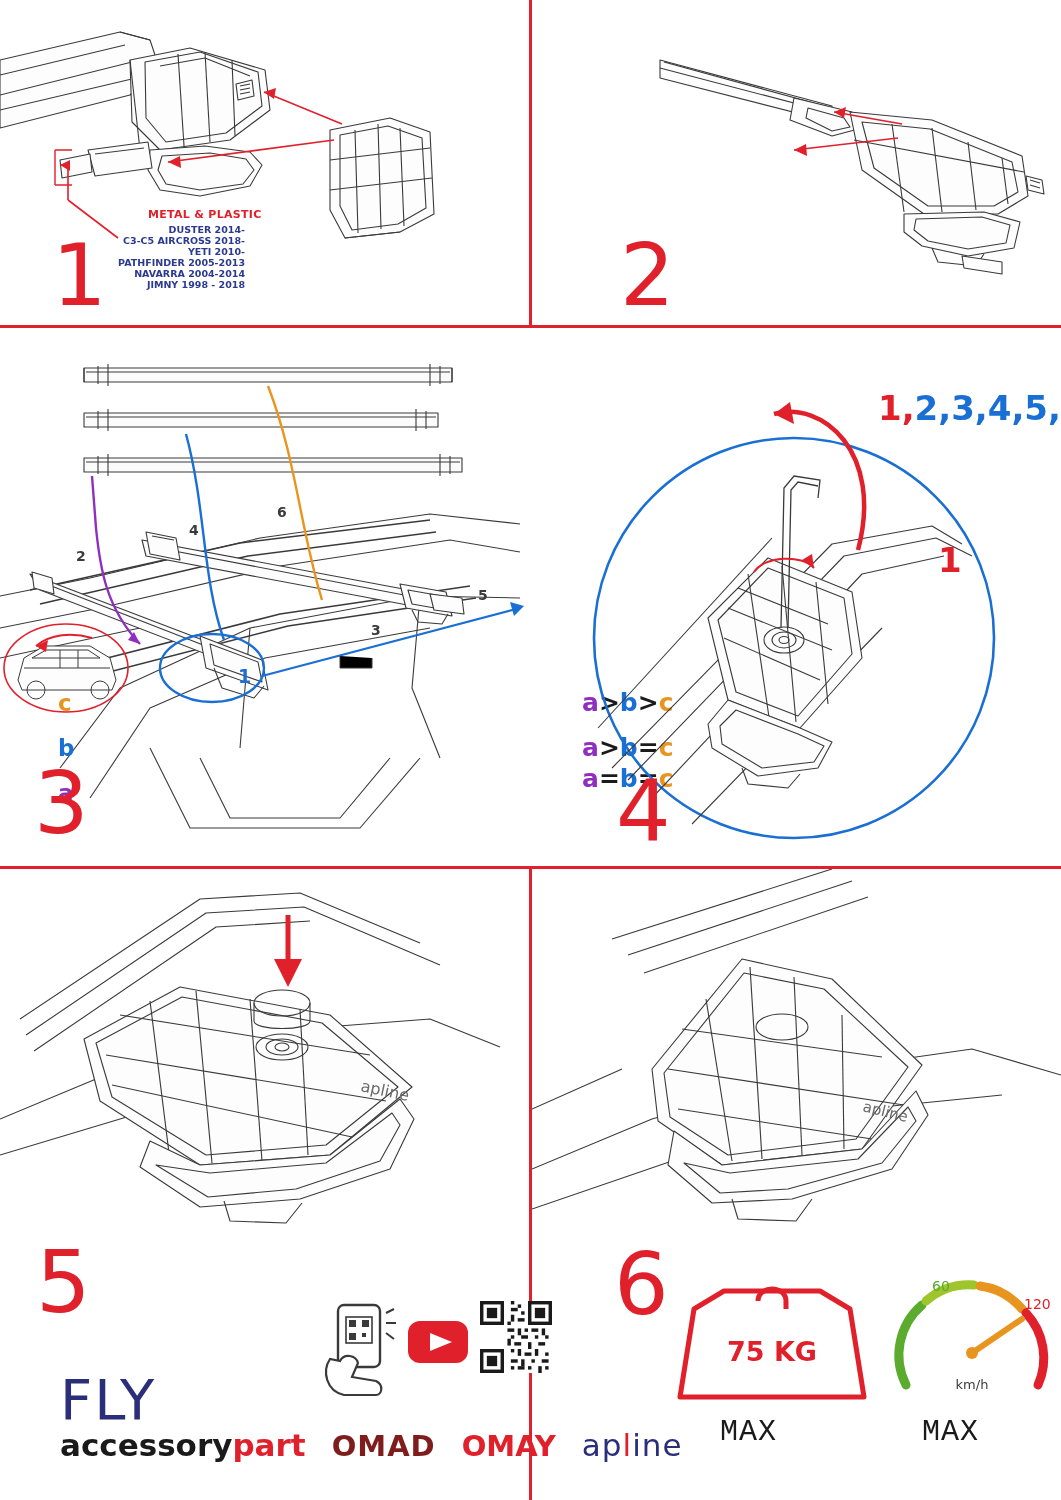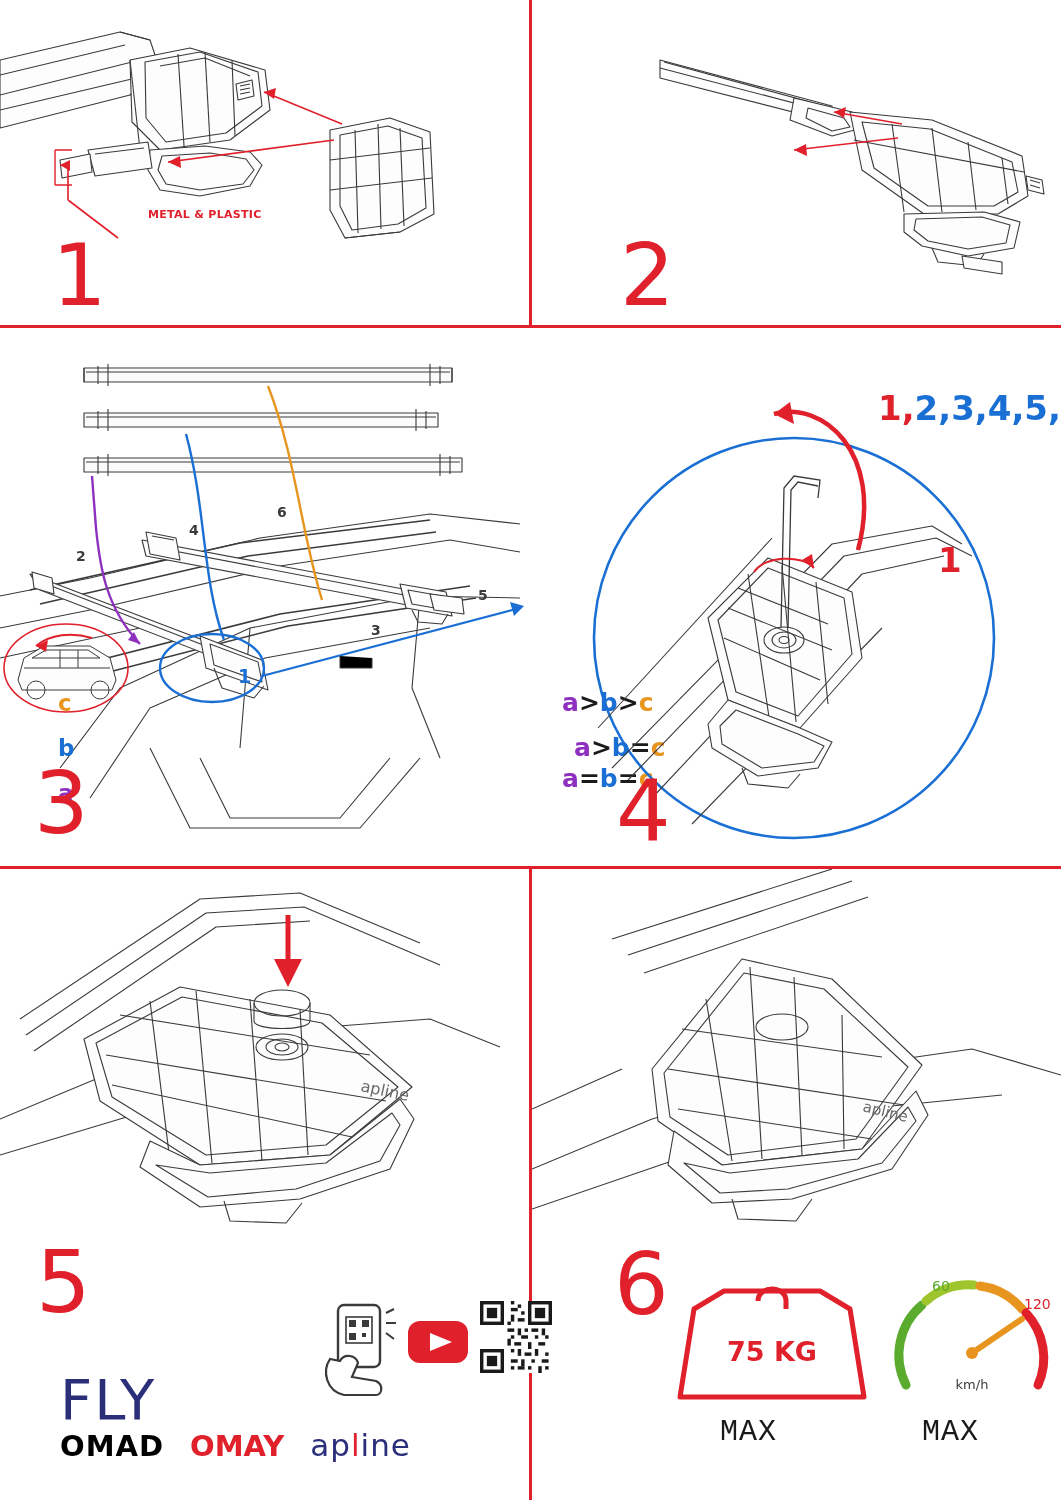--- a/index.html
+++ b/index.html
@@ -6,35 +6,35 @@
   body{width:1061px;height:1500px;position:relative;font-family:"Liberation Sans",sans-serif;overflow:hidden;}
   .sheet{position:absolute;inset:0;}
   .hline{position:absolute;left:0;width:1061px;height:3px;background:#e0202b;}
   .vline{position:absolute;width:3px;background:#e0202b;}
   .panel{position:absolute;}
   .stepnum{position:absolute;font-family:"DejaVu Sans",sans-serif;color:#e0202b;font-weight:400;line-height:1;}
   .big{font-size:86px;}
   .svgwrap{position:absolute;left:0;top:0;}
   .metal-title{position:absolute;color:#e0202b;font-size:11px;font-weight:bold;font-family:"DejaVu Sans",sans-serif;letter-spacing:.3px;}
   .metal-list{position:absolute;color:#2b3a8f;font-size:9.5px;font-weight:bold;font-family:"DejaVu Sans",sans-serif;text-align:right;line-height:11px;}
-  .abc{position:absolute;font-family:"DejaVu Sans",sans-serif;font-size:25px;font-weight:bold;}
+  .abc{position:absolute;font-family:"DejaVu Sans",sans-serif;font-size:25px;font-weight:bold;margin-left:20px;}
   .abc .a{color:#8e2fbf;}
   .abc .b{color:#1a6fd4;}
   .abc .c{color:#e8951f;}
   .abc .op{color:#1a1a1a;}
   .barlabel{position:absolute;font-family:"DejaVu Sans",sans-serif;font-size:23px;font-weight:bold;}
   .seq{position:absolute;font-family:"DejaVu Sans",sans-serif;font-size:34px;font-weight:bold;color:#1a6fd4;white-space:nowrap;}
   .seq .r{color:#e0202b;}
   .callout{position:absolute;font-family:"DejaVu Sans",sans-serif;font-weight:bold;}
   .brandrow{position:absolute;display:flex;align-items:flex-end;gap:26px;}
   .fly{font-family:"DejaVu Sans",sans-serif;font-size:56px;letter-spacing:2px;color:#2b2f7a;font-weight:500;}
   .accessorypart{font-family:"DejaVu Sans",sans-serif;font-size:31px;font-weight:bold;}
   .accessorypart .dark{color:#1a1a1a;}
   .accessorypart .red{color:#e0202b;}
-  .omad{font-family:"DejaVu Sans",sans-serif;font-size:29px;font-weight:bold;color:#000000;letter-spacing:1px;}
+  .omad{font-family:"DejaVu Sans",sans-serif;font-size:29px;font-weight:bold;color:#7f1d1d;letter-spacing:1px;}
   .omay{font-family:"DejaVu Sans",sans-serif;font-size:29px;font-weight:bold;color:#e0202b;letter-spacing:0px;}
   .apline{font-family:"DejaVu Sans",sans-serif;font-size:31px;color:#2b2f7a;letter-spacing:1px;}
   .apline .l{color:#e0202b;}
   .maxlabel{position:absolute;font-family:Liberation Mono, monospace;font-size:30px;color:#1a1a1a;letter-spacing:1px;}
   .kgtext{font-family:"DejaVu Sans",sans-serif;font-size:27px;font-weight:bold;fill:#e0202b;}
   .qr{position:absolute;}
 </style>
 </head>
 <body>
 
@@ -90,20 +90,28 @@
         <path d="M334 140 L168 162"></path>
         <path d="M68 200 L68 165 L60 165"></path>
         <path d="M68 200 L118 238"></path>
       </g>
       <polygon points="264,92 276,88 274,99" fill="#e0202b"></polygon>
       <polygon points="168,162 180,156 181,168" fill="#e0202b"></polygon>
       <polygon points="60,165 70,160 70,171" fill="#e0202b"></polygon>
       <path d="M55 150 L55 185 M55 150 L72 150 M55 185 L72 185" stroke="#e0202b" stroke-width="1.4" fill="none"></path>
     </svg>
     <div class="metal-title" style="left:148px;top:208px;">METAL &amp; PLASTIC</div>
+    <div class="metal-list" style="left:100px;top:224px;width:145px;">
+      <div>DUSTER 2014-</div>
+      <div>C3-C5 AIRCROSS 2018-</div>
+      <div>YETI 2010-</div>
+      <div>PATHFINDER 2005-2013</div>
+      <div>NAVARRA 2004-2014</div>
+      <div>JIMNY 1998 - 2018</div>
+    </div>
     <div class="stepnum big" style="left:52px;top:232px;">1</div>
   </div>
 
   <div class="panel" style="left:532px;top:0;width:529px;height:325px;">
     <svg class="svgwrap" width="529" height="325" viewBox="0 0 529 325">
       <g fill="none" stroke="#3a3a3a" stroke-width="1.1" stroke-linejoin="round">
 
         <path d="M128 60 L300 106 L300 122 L128 78 Z" fill="#fdfdfd"></path>
         <path d="M128 68 L300 113"></path>
         <path d="M132 62 L300 108"></path>
@@ -213,21 +221,21 @@
       <polygon points="36,318 48,312 46,324" fill="#e0202b"></polygon>
     </svg>
 
     <div class="barlabel" style="left:58px;top:362px;color:#e8951f;">c</div>
     <div class="barlabel" style="left:58px;top:407px;color:#1a6fd4;">b</div>
     <div class="barlabel" style="left:58px;top:452px;color:#8e2fbf;">a</div>
 
     <div class="abc" style="left:562px;top:360px;">
       <span class="a">a</span><span class="op">&gt;</span><span class="b">b</span><span class="op">&gt;</span><span class="c">c</span>
     </div>
-    <div class="abc" style="left:574px;top:405px;">
+    <div class="abc" style="left:562px;top:405px;">
       <span class="a">a</span><span class="op">&gt;</span><span class="b">b</span><span class="op">=</span><span class="c">c</span>
     </div>
     <div class="abc" style="left:562px;top:436px;">
       <span class="a">a</span><span class="op">=</span><span class="b">b</span><span class="op">=</span><span class="c">c</span>
     </div>
 
     <div class="callout" style="left:238px;top:337px;font-size:19px;color:#1a6fd4;">1</div>
     <div class="callout" style="left:76px;top:220px;font-size:14px;color:#3a3a3a;">2</div>
     <div class="callout" style="left:371px;top:294px;font-size:14px;color:#3a3a3a;">3</div>
     <div class="callout" style="left:189px;top:194px;font-size:14px;color:#3a3a3a;">4</div>
@@ -389,20 +397,21 @@
             <rect x="11" y="19" width="2" height="1"></rect>
             <rect x="14" y="19" width="1" height="1"></rect>
             <rect x="17" y="19" width="1" height="2"></rect>
             <rect x="19" y="19" width="1" height="1"></rect>
         </g>
       </svg>
     </div>
 
     <div class="fly" style="position:absolute;left:60px;top:498px;">FLY</div>
     <div class="brandrow" style="left:60px;top:558px;">
+      <div class="accessorypart"><span class="dark">accessory</span><span class="red">part</span></div>
       <div class="omad">OMAD</div>
       <div class="omay">OMAY</div>
       <div class="apline"><span>ap</span><span class="l">l</span><span>ine</span></div>
     </div>
   </div>
 
   <div class="panel" style="left:532px;top:869px;width:529px;height:631px;">
     <svg class="svgwrap" width="529" height="400" viewBox="0 0 529 400">
       <g fill="none" stroke="#3a3a3a" stroke-width="1.1" stroke-linejoin="round">
         <path d="M80 70 L300 0"></path>

